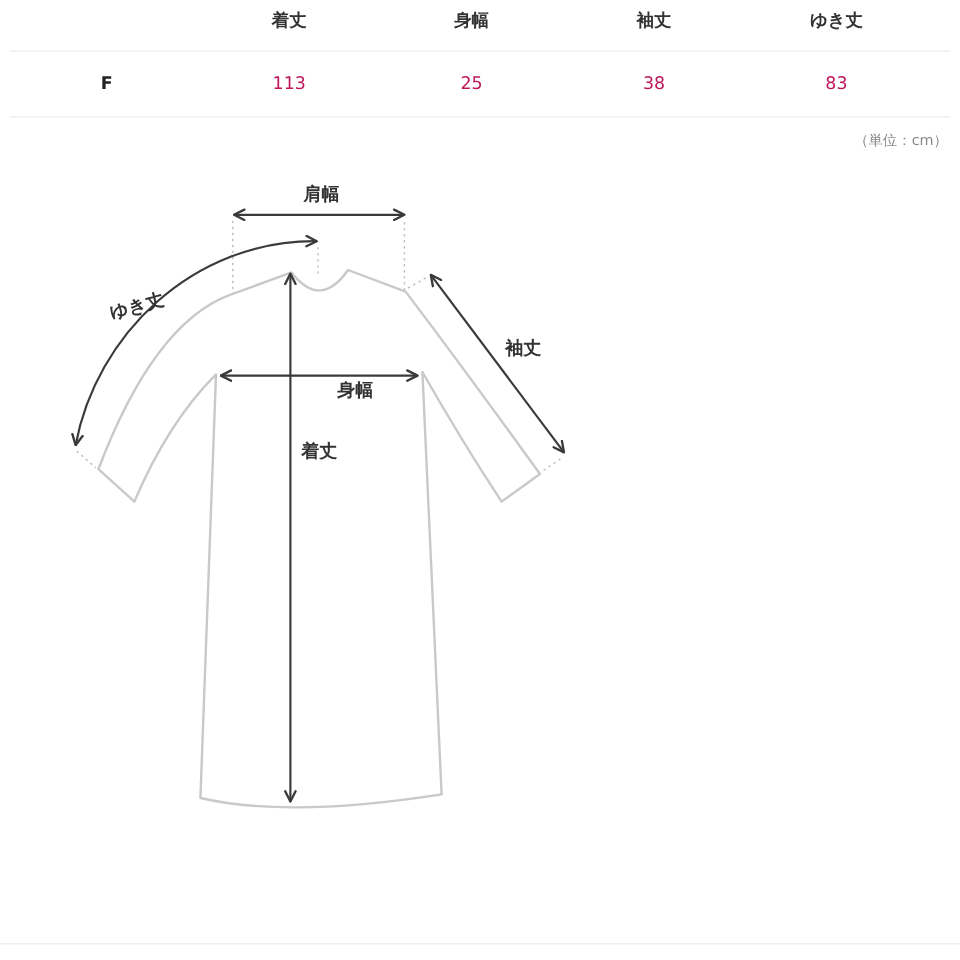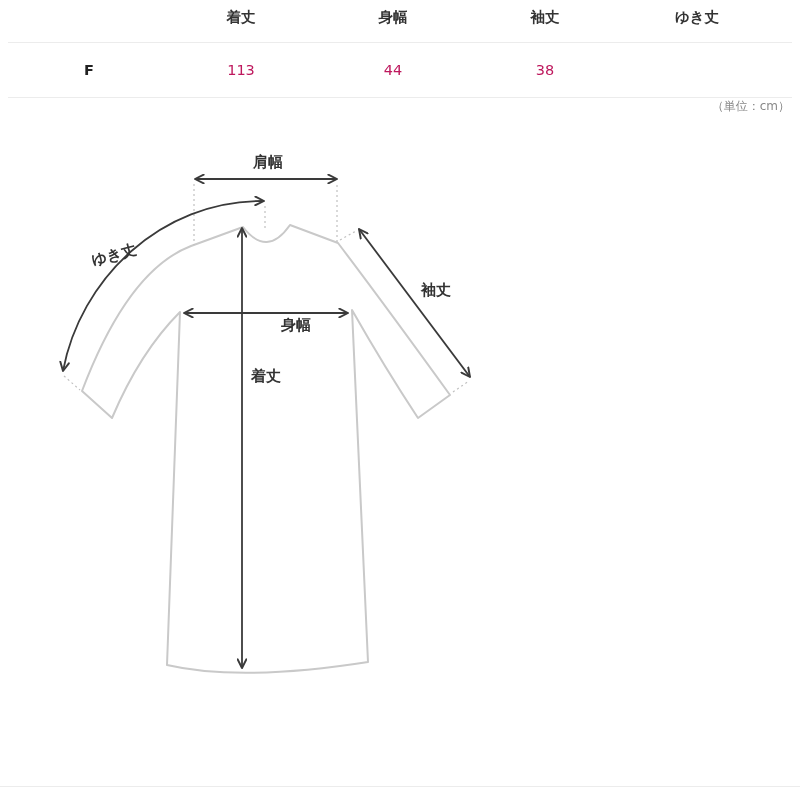--- a/index.html
+++ b/index.html
@@ -12,21 +12,21 @@
   .row { display:grid; grid-template-columns:repeat(5,152px); padding-left:5px; }
   .hrow { height:34px; align-items:center; }
   .hrow .cell { display:flex; align-items:center; justify-content:center;
                 font-size:14.5px; font-weight:600; color:#333; }
   .rule { border-top:1px solid #ececec; }
   .rule-top { margin-top:8px; }
   .drow { height:54px; }
   .drow .cell { display:flex; align-items:center; justify-content:center;
                 font-size:14.5px; color:#be185d; }
   .drow .size-cell { font-weight:700; color:#222; }
-  .unit-note { margin-top:0; text-align:right; padding-right:2px;
+  .unit-note { margin-top:11px; text-align:right; padding-right:2px;
                font-size:12px; color:#888; }
 
   
   svg.diagram { position:absolute; left:0; top:0; width:800px; height:800px; }
   .garment { fill:#ffffff; stroke:#c9c9c9; stroke-width:2; stroke-linejoin:round; }
   .arrow { stroke:#3a3a3a; stroke-width:1.8; fill:none; }
   .guide { stroke:#c0c0c0; stroke-width:1.2; fill:none; stroke-dasharray:2 3; }
   .dlabel { fill:#333; font-size:15px; font-weight:700;
             font-family:"DejaVu Sans","Liberation Sans",sans-serif; }
 
@@ -43,22 +43,23 @@
       <div class="cell"></div>
       <div class="cell">着丈</div>
       <div class="cell">身幅</div>
       <div class="cell">袖丈</div>
       <div class="cell">ゆき丈</div>
     </div>
     <div class="rule rule-top"></div>
     <div class="row drow">
       <div class="cell size-cell">F</div>
       <div class="cell">113</div>
-      <div class="cell">44</div>
+      <div class="cell">25</div>
       <div class="cell">38</div>
+      <div class="cell">83</div>
     </div>
     <div class="rule"></div>
     <div class="unit-note">（単位：cm）</div>
   </div>
 
   <svg class="diagram" viewBox="0 0 800 800">
     <defs>
       <marker id="ah" viewBox="0 0 10 10" refX="9" refY="5" markerWidth="6" markerHeight="6" orient="auto-start-reverse">
         <path d="M1,1 L9,5 L1,9" fill="none" stroke="#3a3a3a" stroke-width="1.8" stroke-linecap="round" stroke-linejoin="round"></path>
       </marker>

